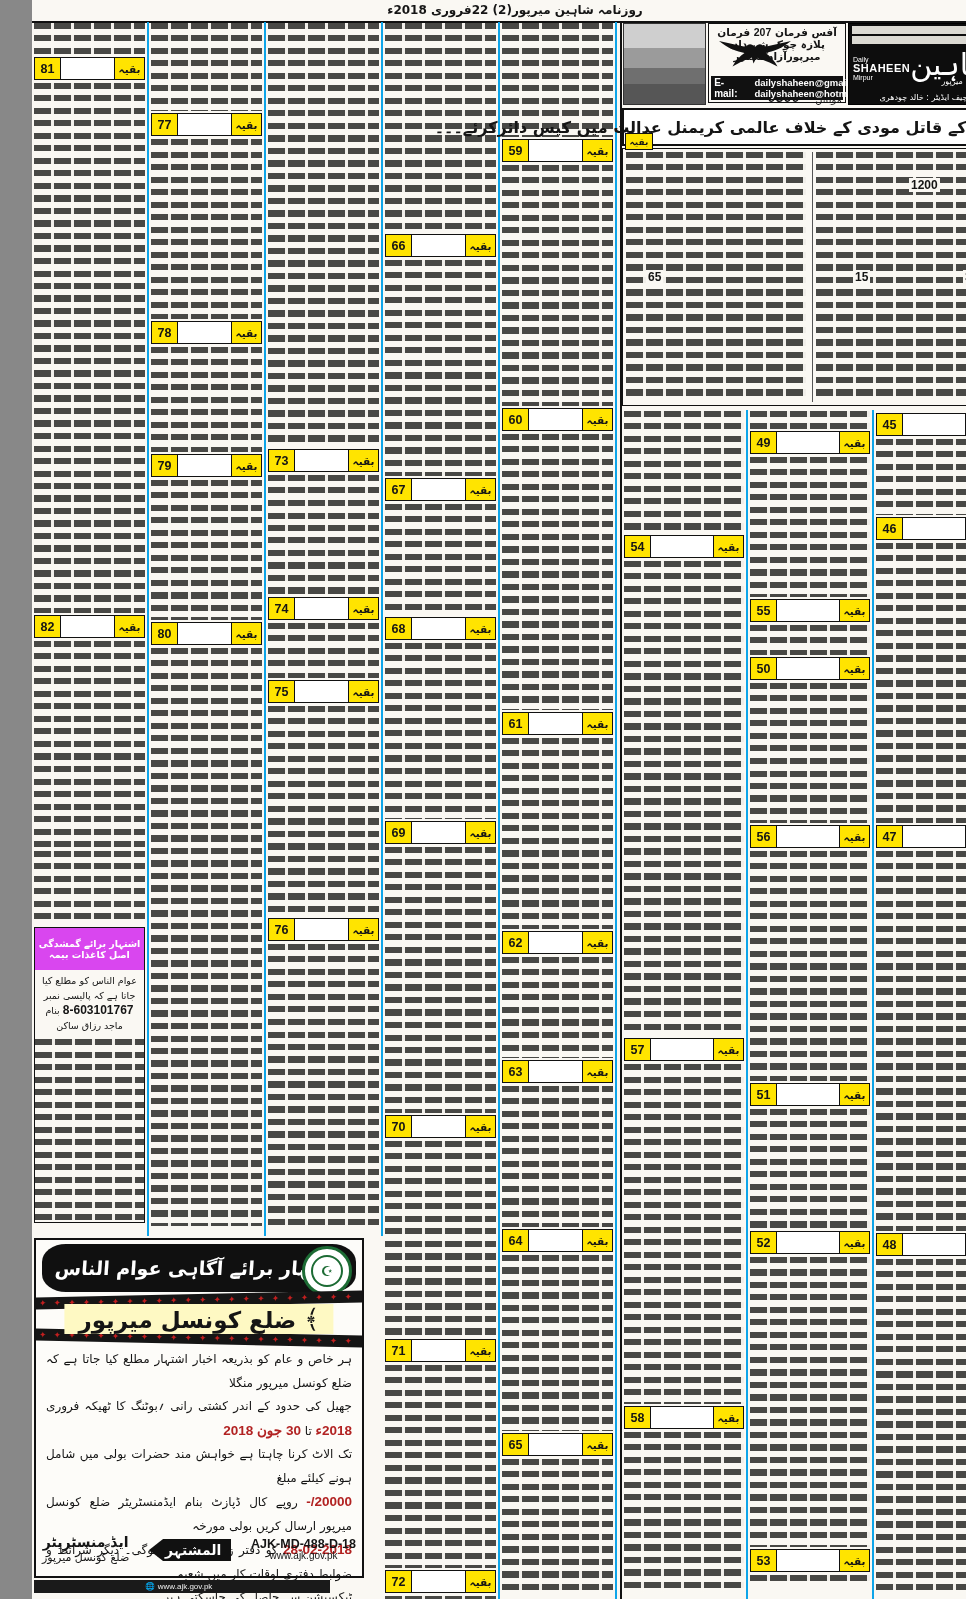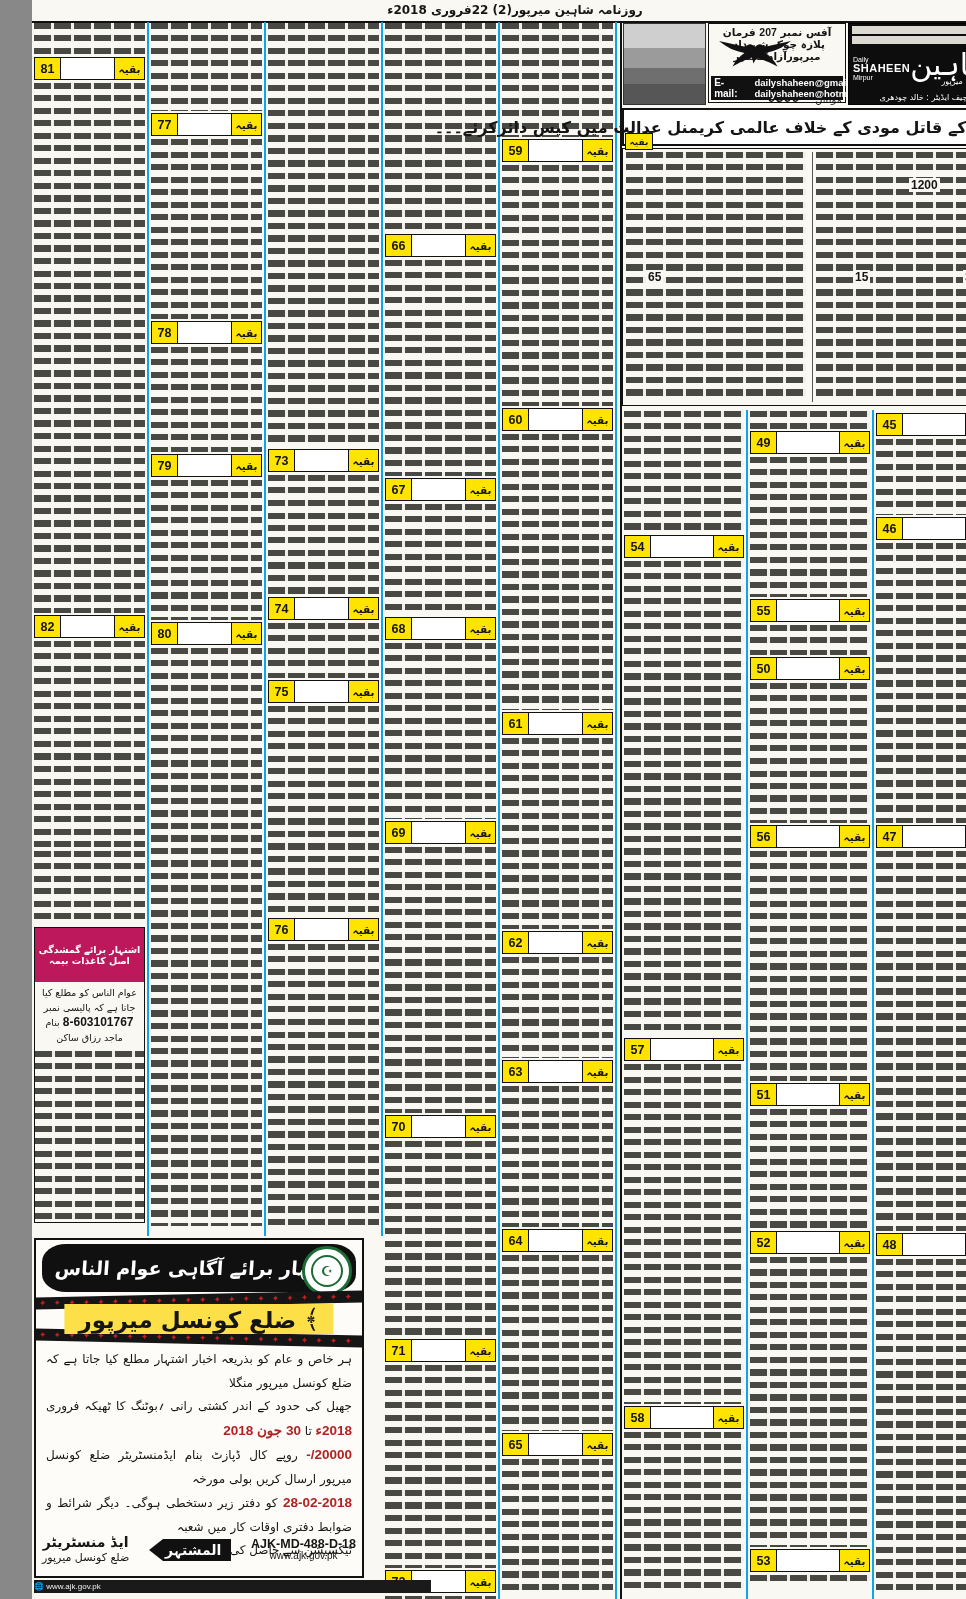--- a/index.html
+++ b/index.html
@@ -75,57 +75,57 @@
   .leadnum{position:absolute;background:#faf8f3;font-weight:bold;
            font-family:"Liberation Sans",sans-serif;font-size:12px;padding:0 2px;}
   #lead-bq{position:absolute;left:2px;top:-16px;width:26px;height:15px;background:#ffe400;
     border:1px solid #111;font-size:9px;font-weight:bold;display:flex;align-items:center;
     justify-content:center;direction:rtl;}
   
   #right-cols{position:absolute;left:0;top:388px;width:378px;height:1189px;display:flex;}
   #right-cols .ncol{width:126px;height:1189px;}
   
   .classified{border:1.5px solid #111;margin:2px 0;display:flex;flex-direction:column;}
-  .classified .chead{background:#be185d;color:#fff;font-size:9.5px;font-weight:bold;text-align:center;
-      padding:16px 1px;direction:rtl;}
+  .classified .chead{background:#d946ef;color:#fff;font-size:9.5px;font-weight:bold;text-align:center;
+      padding:10px 1px;direction:rtl;}
   .classified .cbody{padding:3px;font-size:9.5px;direction:rtl;text-align:center;line-height:15px;}
   .classified .cbody b{font-family:"Liberation Sans",sans-serif;font-size:12px;}
   .classified .sim{min-height:150px;margin-top:3px;}
   
   #ad{position:absolute;left:2px;top:1238px;width:330px;height:340px;box-sizing:border-box;
       border:2px solid #111;background:#fdfcf9;}
   #ad-banner{position:relative;margin:4px 6px 2px;height:48px;background:#101010;border-radius:24px/18px;
      display:flex;align-items:center;justify-content:center;}
   #ad-banner .t{color:#fff;font-size:19px;font-weight:bold;direction:rtl;transform:skewX(-4deg);}
   #ajk-logo{position:absolute;right:4px;top:2px;width:44px;height:44px;border-radius:50%;
      background:#fff;border:3px solid #1c6b34;display:flex;align-items:center;justify-content:center;}
   #ajk-logo .inner{width:28px;height:28px;border-radius:50%;border:2px solid #1c6b34;color:#1c6b34;
      font-size:14px;display:flex;align-items:center;justify-content:center;}
   #ad-council{position:relative;height:50px;margin:2px 0;}
   .film{position:absolute;left:0;right:0;height:12px;background:#151515;overflow:hidden;
         color:#c21f1f;font-size:9px;letter-spacing:7px;line-height:12px;white-space:nowrap;text-align:center;}
   .film.topf{top:0;transform:skewY(-1.2deg);}
   .film.botf{bottom:0;transform:skewY(1.2deg);}
-  #council-name{position:absolute;left:50%;top:50%;transform:translate(-50%,-50%);background:#fde047;
+  #council-name{position:absolute;left:50%;top:50%;transform:translate(-50%,-50%);background:#fef9c3;
      padding:0 14px;font-size:23px;font-weight:bold;direction:rtl;white-space:nowrap;}
   #council-name .paren{font-weight:normal;font-size:26px;}
   #ad-body{padding:2px 10px 0;direction:rtl;font-size:12px;line-height:23.5px;text-align:justify;}
   #ad-body .hl{color:#b22222;font-weight:bold;font-family:"Liberation Sans",sans-serif;font-size:13.5px;}
   #ad-foot{position:absolute;left:6px;right:6px;bottom:6px;height:40px;display:flex;
      align-items:center;justify-content:space-between;}
   #sig{direction:rtl;text-align:center;line-height:15px;}
   #sig .t1{font-size:14px;font-weight:bold;}
   #sig .t2{font-size:11px;}
   #advertiser{background:#111;color:#fff;font-weight:bold;font-size:14px;direction:rtl;
      padding:3px 10px 3px 16px;clip-path:polygon(0 50%,14px 0,100% 0,100% 100%,14px 100%);}
   #adref{text-align:center;font-family:"Liberation Sans",sans-serif;line-height:12px;}
   #adref .code{font-weight:bold;font-size:12.5px;}
   #adref .site{font-size:10px;}
-  #ad-strip{position:absolute;left:2px;top:1580px;width:397px;height:13px;background:#1a1a1a;
-     color:#eee;font-size:8px;font-family:"Liberation Sans",sans-serif;text-align:left;
+  #ad-strip{position:absolute;left:2px;top:1580px;width:296px;height:13px;background:#1a1a1a;
+     color:#eee;font-size:8px;font-family:"Liberation Sans",sans-serif;text-align:center;
      line-height:13px;padding-right:6px;box-sizing:border-box;}
 </style>
 </head>
 <body>
 
 <div id="page">
 
   <div id="dateline" class="rtl">روزنامہ شاہین میرپور(2) 22فروری 2018ء</div>
 
   <div id="left-cols">
@@ -356,21 +356,21 @@
           <div class="sim"></div>
         </div>
       </div>
     </div>
 
   <div id="right">
 
     <div id="masthead">
       <div id="mast-photo"></div>
       <div id="office">
-        <div class="oline"><span>آفس نمبر </span><b style="font-family:'Liberation Sans',sans-serif">207</b><span> فرمان پلازہ چوک شہیداں میرپورآزادکشمیر</span></div>
+        <div class="oline"><span>آفس فرمان </span><b style="font-family:'Liberation Sans',sans-serif">207</b><span> فرمان پلازہ چوک شہیداں میرپورآزادکشمیر</span></div>
         <svg id="eagle" viewBox="0 0 100 40" xmlns="http://www.w3.org/2000/svg">
             <path d="M50 12 C45 6 40 8 38 12 L2 4 C14 14 26 18 36 20 C30 24 24 30 20 38 C30 32 40 28 46 26 L48 34 L52 26 C58 28 70 32 80 38 C76 30 70 24 64 20 C74 18 86 14 98 4 L62 12 C60 8 55 6 50 12 Z" fill="#111"></path>
           </svg>
         <div class="phone-row" style="margin-top:12px">
             <span>فیکس :</span>
             <b>05827-451597</b>
           </div>
         <div class="phone-row">
             <span>موبائل :</span>
             <b>0300-5468808</b>
@@ -556,20 +556,21 @@
         </span>
     </div>
     <div id="ad-council">
       <div class="film topf">✦✦✦✦✦✦✦✦✦✦✦✦✦✦✦✦✦✦✦✦✦✦</div>
       <div class="film botf">✦✦✦✦✦✦✦✦✦✦✦✦✦✦✦✦✦✦✦✦✦✦</div>
       <span id="council-name"><span class="paren">﴾</span> <span>ضلع کونسل میرپور</span></span>
     </div>
     <div id="ad-body">
         <div class="adline"><span>ہر خاص و عام کو بذریعہ اخبار اشتہار مطلع کیا جاتا ہے کہ ضلع کونسل میرپور منگلا</span></div>
         <div class="adline"><span>جھیل کی حدود کے اندر کشتی رانی ؍بوٹنگ کا ٹھیکہ فروری </span><span class="hl">2018ء</span><span> تا </span><span class="hl">30 جون 2018</span></div>
+        <div class="adline"><span>تک الاٹ کرنا چاہتا ہے خواہش مند حضرات بولی میں شامل ہونے کیلئے مبلغ</span></div>
         <div class="adline"><span class="hl">20000/-</span><span> روپے کال ڈپازٹ بنام ایڈمنسٹریٹر ضلع کونسل میرپور ارسال کریں بولی مورخہ</span></div>
         <div class="adline"><span class="hl">28-02-2018</span><span> کو دفتر زیر دستخطی ہوگی۔ دیگر شرائط و ضوابط دفتری اوقات کار میں شعبہ</span></div>
         <div class="adline"><span>ٹیکسیشن سے حاصل کی جاسکتی ہیں۔</span></div>
       </div>
     <div id="ad-foot">
       <div id="sig">
         <div class="t1">ایڈ منسٹریٹر</div>
         <div class="t2">ضلع کونسل میرپور</div>
       </div>
       <div id="advertiser">المشتہر</div>

